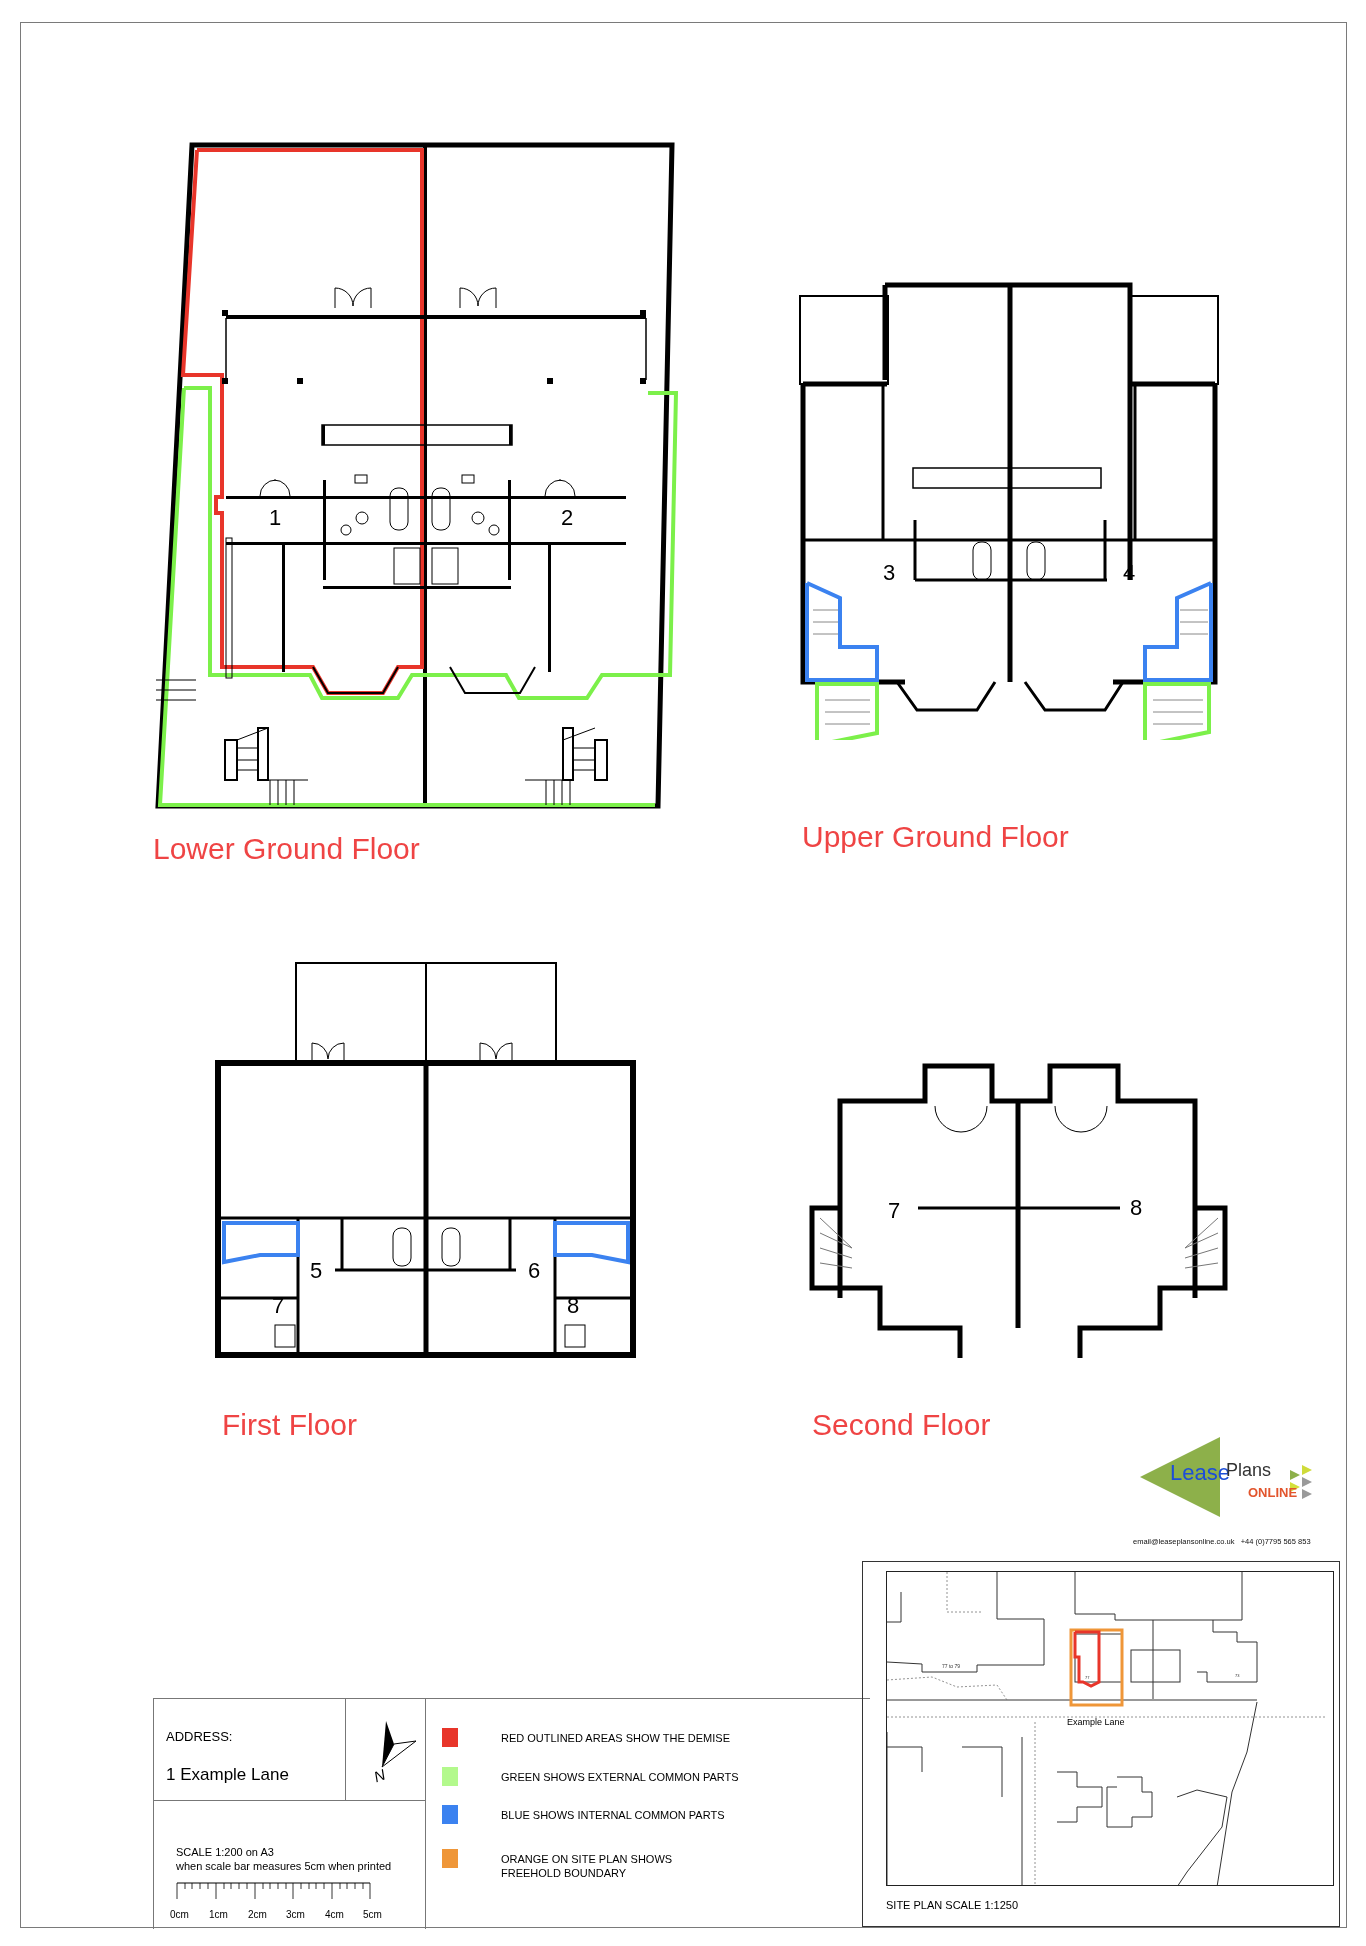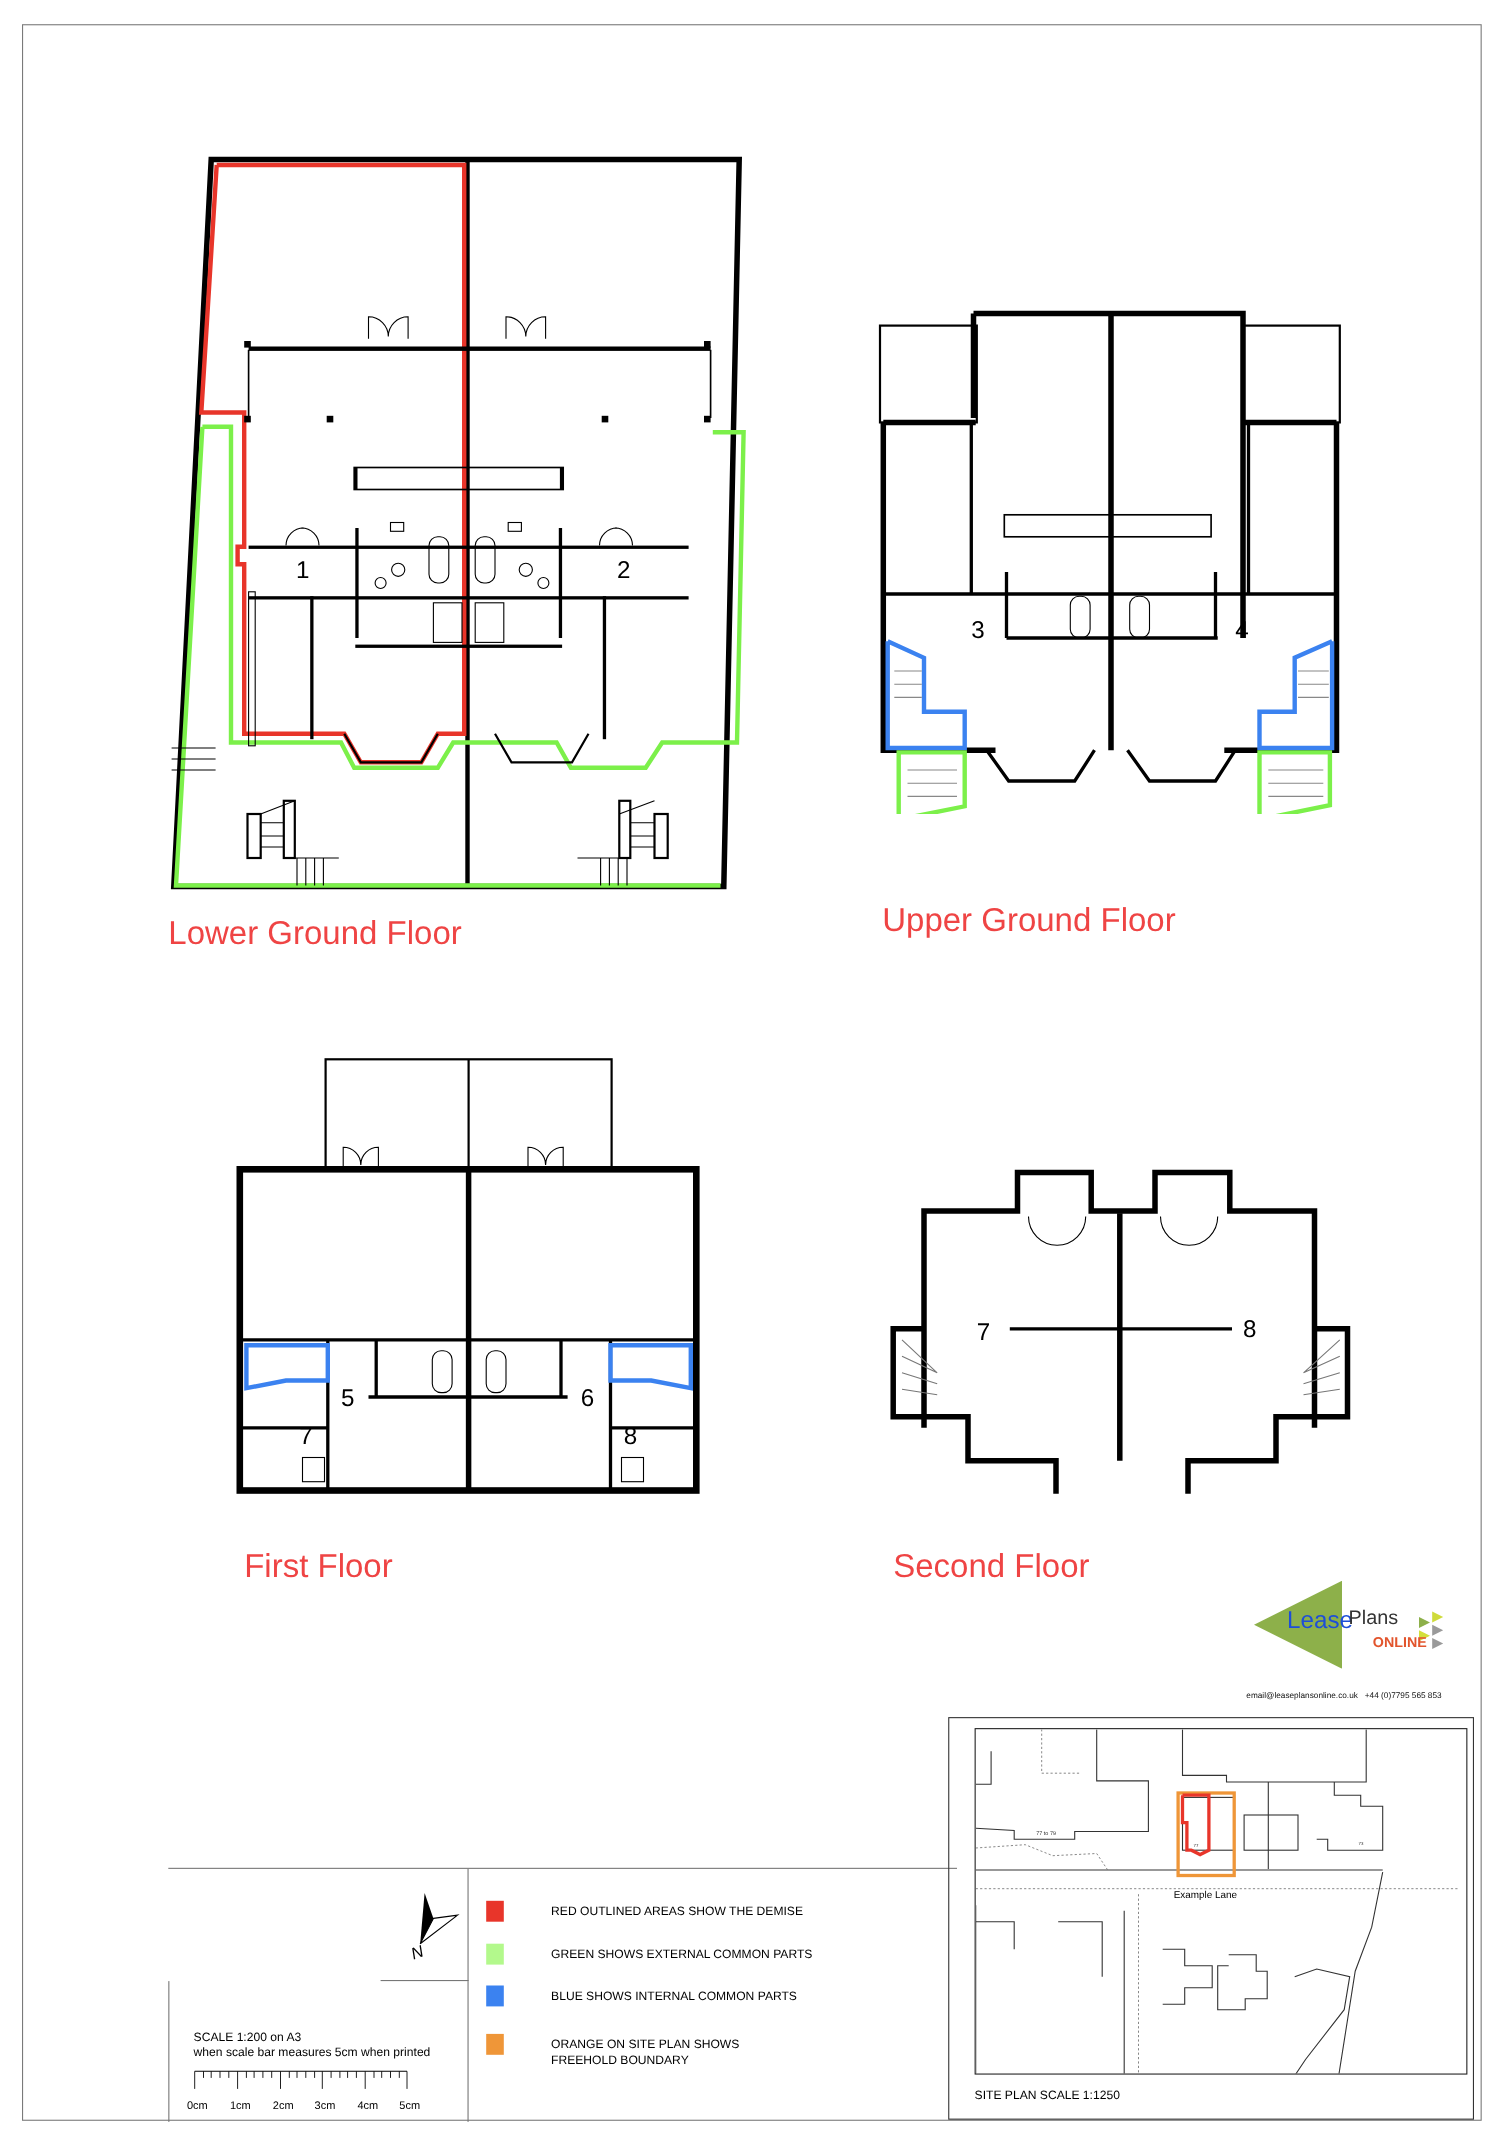--- a/index.html
+++ b/index.html
@@ -190,20 +190,24 @@
   <span style="position:absolute;left:30px;top:23px;font-size:22px;color:#1d4ed8;">Lease</span>
   <span style="position:absolute;left:86px;top:23px;font-size:18px;color:#333;">Plans</span>
   <span style="position:absolute;left:108px;top:48px;font-size:13px;font-weight:bold;color:#e2552d;">ONLINE</span>
 </div>
 <div class="contact">
   <span>email@leaseplansonline.co.uk</span>
   &nbsp;&nbsp;<span>+44 (0)7795 565 853</span>
 </div>
 
 <div class="legend-table">
+  <div class="cell addr-cell">
+    <div class="addr-label">ADDRESS:</div>
+    <div class="addr-value">1 Example Lane</div>
+  </div>
   <div class="cell north-cell">
     <svg width="80" height="100" viewBox="0 0 80 100">
       <polygon points="40,22 48,45 36,68" fill="#000"></polygon>
       <polygon points="48,45 70,42 36,68" fill="none" stroke="#000" stroke-width="1"></polygon>
     </svg>
     <span style="position:absolute;left:28px;top:68px;font-size:15px;font-style:italic;transform:rotate(-20deg);">N</span>
   </div>
   <div class="cell scale-cell">
     <div class="scale-title">
       <div>SCALE 1:200 on A3</div>

